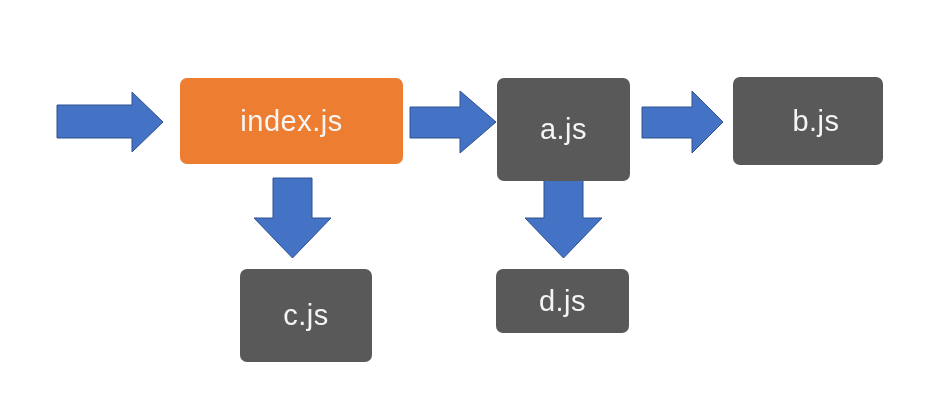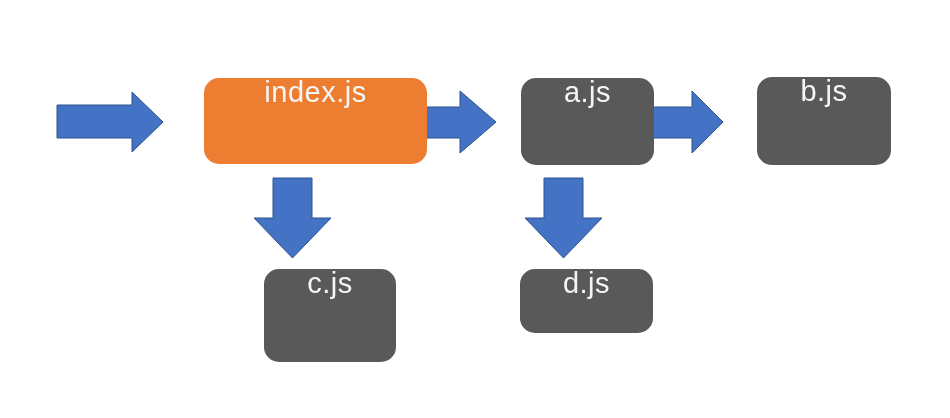--- a/index.html
+++ b/index.html
@@ -12,36 +12,35 @@
   }
   .canvas {
     position: relative;
     width: 950px;
     height: 418px;
     background: var(--background, #fff);
     overflow: hidden;
   }
   .node {
     position: absolute;
-    border-radius: 15px;
+    border-radius: 7px;
     display: flex;
-    align-items: flex-start;
+    align-items: center;
     justify-content: center;
     font-size: 29px;
     line-height: 1;
     color: var(--node-text, #f5f5f5);
     letter-spacing: 0.5px;
-    margin-left: 24px;
   }
   .node-entry  { background: var(--entry-fill, #ED7D31); }
   .node-module { background: var(--module-fill, #595959); }
 
   #node-index { left: 180px; top: 78px;  width: 223px; height: 86px; }
-  #node-a     { left: 497px; top: 78px;  width: 133px; height: 87px; }
-  #node-b     { left: 733px; top: 77px;  width: 134px; height: 88px; }
+  #node-a     { left: 497px; top: 78px;  width: 133px; height: 103px; }
+  #node-b     { left: 733px; top: 77px;  width: 134px; height: 88px; padding-left: 16px; }
   #node-c     { left: 240px; top: 269px; width: 132px; height: 93px; }
   #node-d     { left: 496px; top: 269px; width: 133px; height: 64px; }
 
   .arrow {
     position: absolute;
     display: block;
   }
   .arrow polygon {
     fill: var(--arrow-fill, #4472C4);
     stroke: var(--arrow-stroke, #2F528F);

